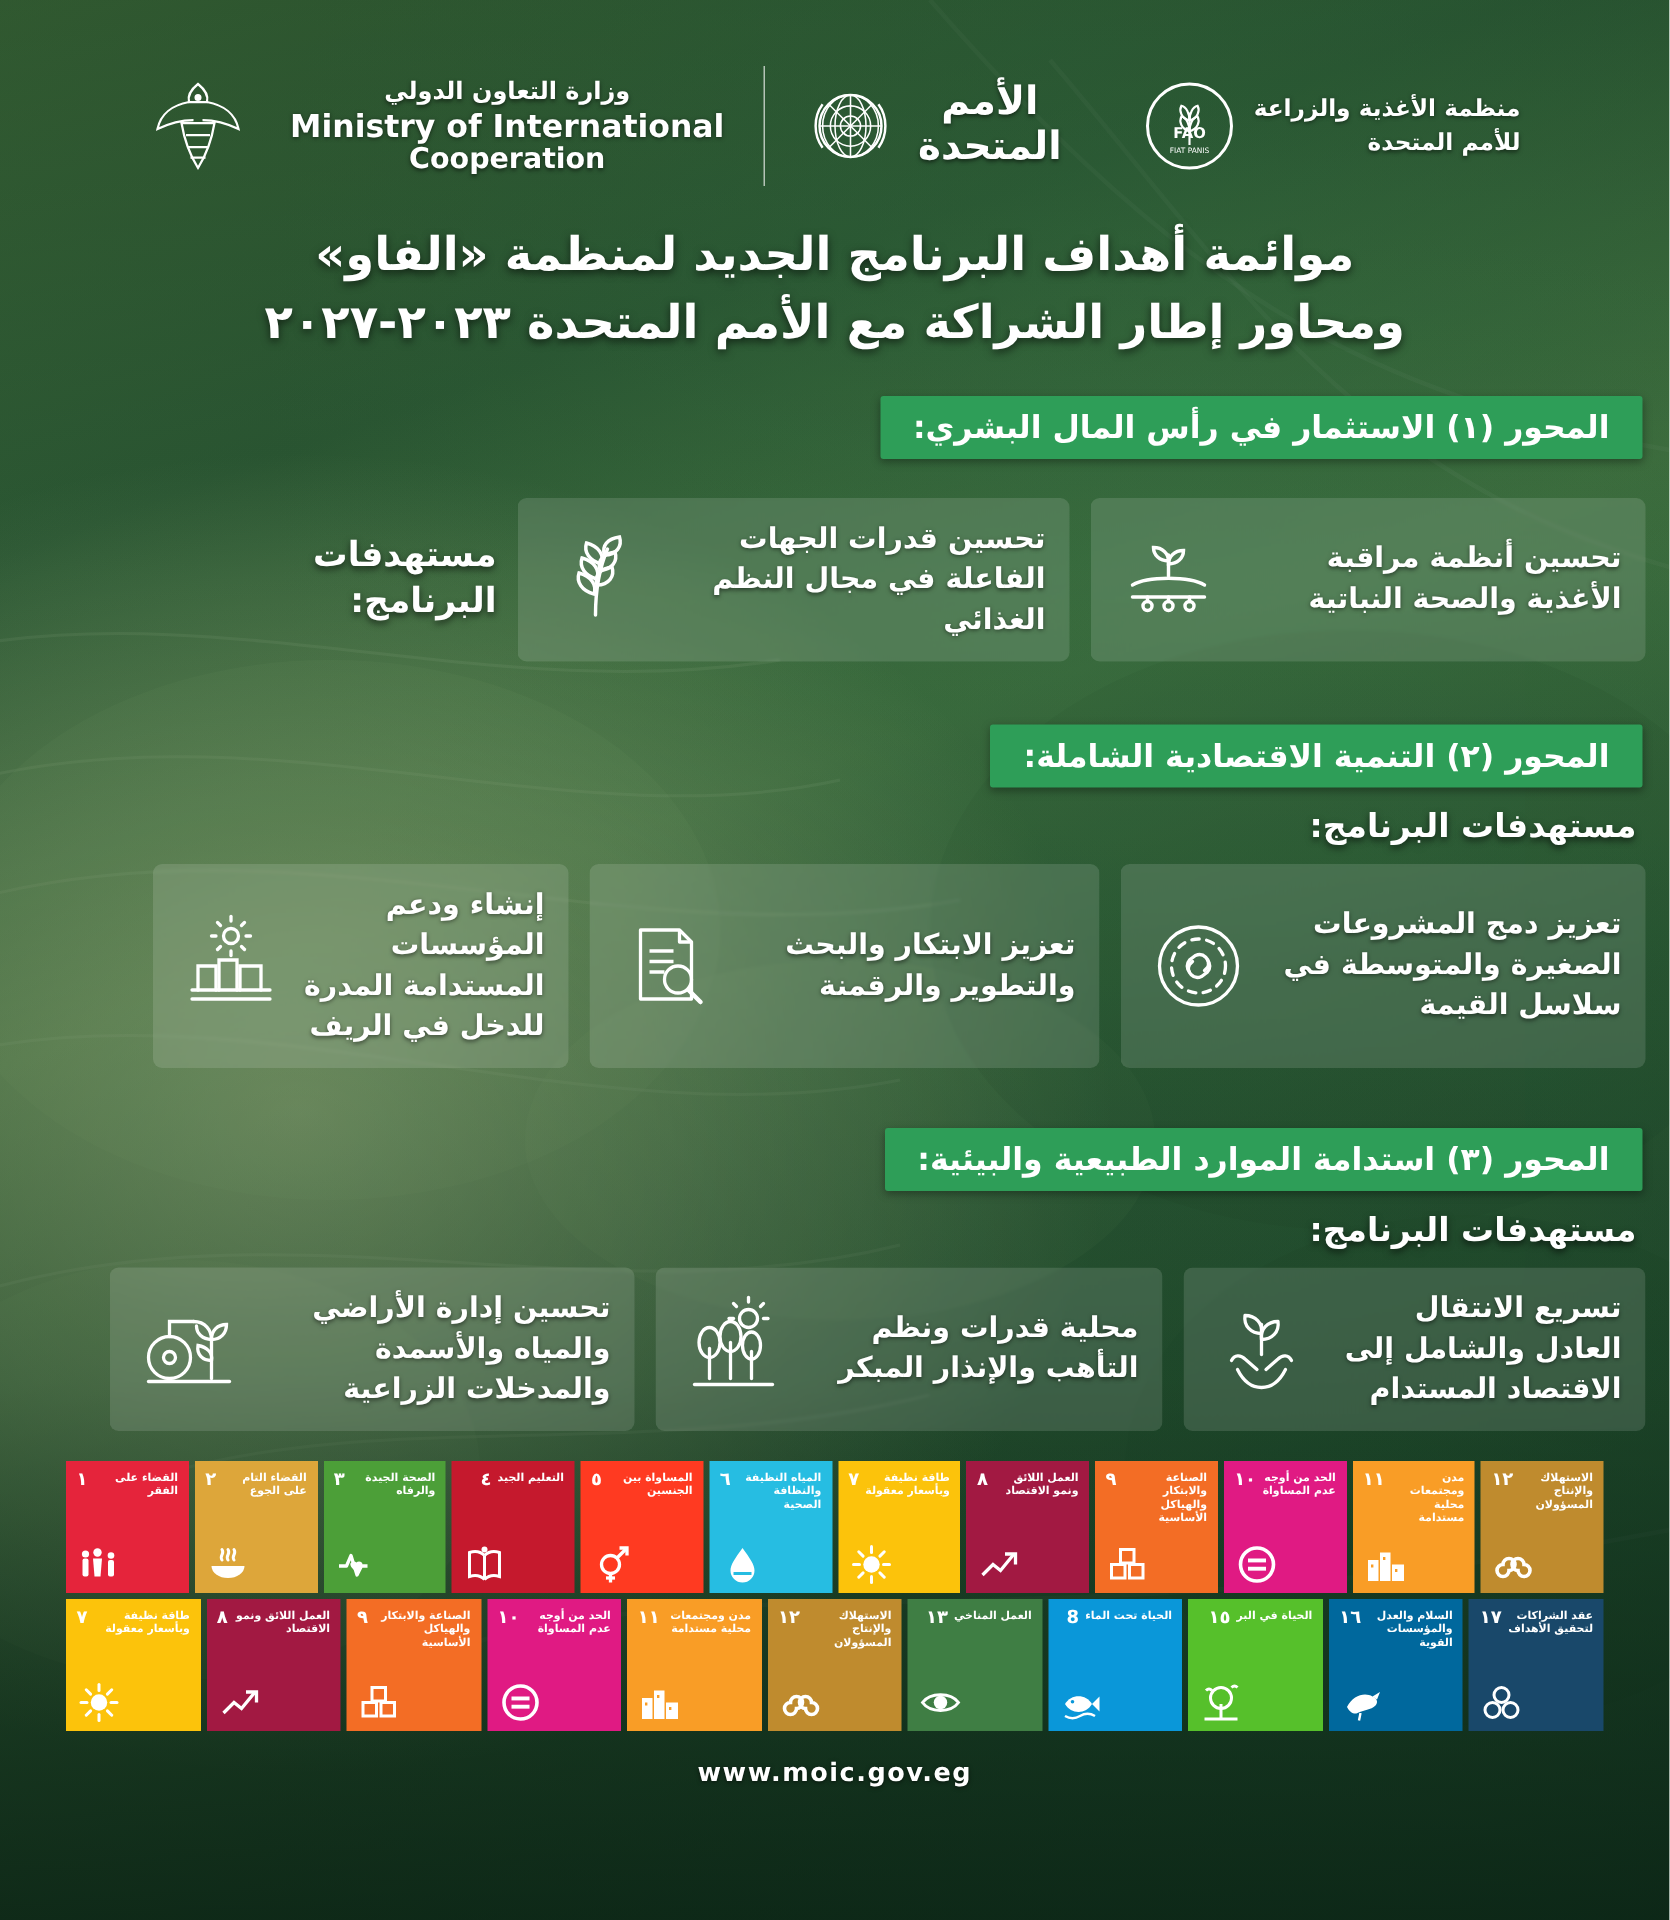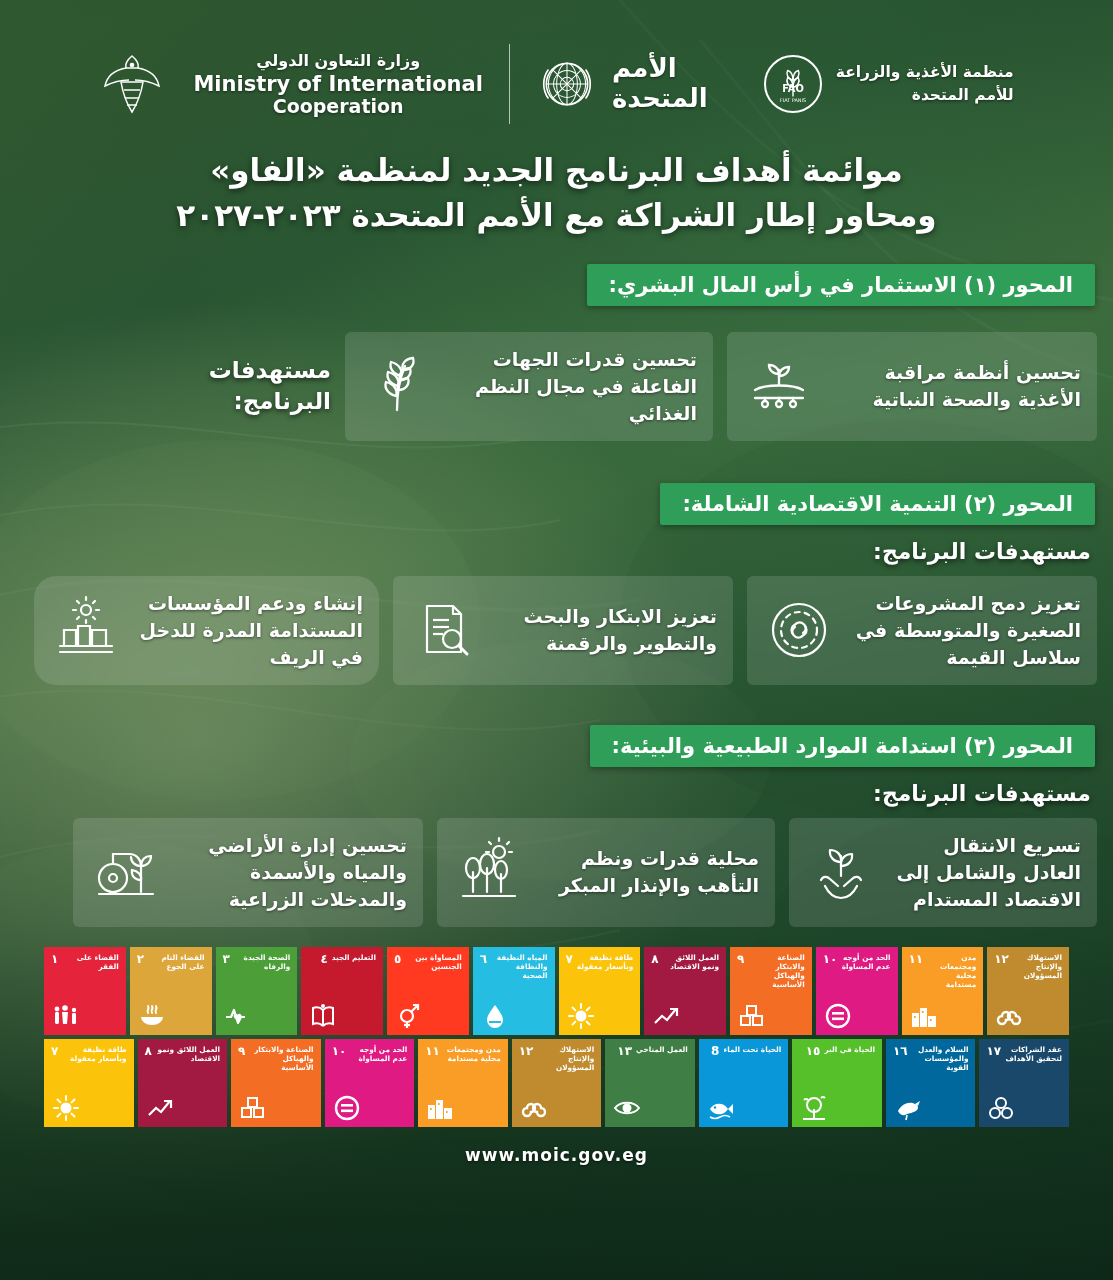--- a/index.html
+++ b/index.html
@@ -37,21 +37,21 @@
     color: #fff; font-size: 15.5px; font-weight: bold; line-height: 1.5;
     text-align: right; text-shadow: 0 1px 3px rgba(0,0,0,.55);
   }
   .fao-mark {
     width: 58px; height: 58px; border-radius: 50%;
     border: 2.5px solid #fff; display: flex; align-items: center;
     justify-content: center; flex-direction: column; color: #fff;
   }
   .un-text {
     color: #fff; font-size: 26px; font-weight: bold; line-height: 1.15;
-    text-align: left; text-shadow: 0 1px 3px rgba(0,0,0,.55);
+    text-align: center; text-shadow: 0 1px 3px rgba(0,0,0,.55);
     margin-right: 34px;
   }
   .un-emblem { width: 62px; height: 62px; }
   .divider-v { width: 1px; height: 80px; background: rgba(255,255,255,.65); margin: 0 26px; }
   .moic { color: #fff; text-align: center; text-shadow: 0 1px 3px rgba(0,0,0,.55); }
   .moic .ar { font-size: 16px; font-weight: bold; margin-bottom: 2px; }
   .moic .en1 { font-size: 21px; font-weight: bold; line-height: 1.15; }
   .moic .en2 { font-size: 19px; font-weight: bold; line-height: 1.15; }
   .eagle { width: 66px; height: 72px; margin-right: 14px; }
 
@@ -103,21 +103,21 @@
   .row1 .card:nth-child(1) { width: 370px; }
   .row1 .card:nth-child(2) { width: 368px; }
   .row1 .lead {
     width: 180px; color:#fff; font-size: 23px; font-weight: bold;
     line-height: 1.35; text-align: right; display:flex; align-items:center;
     padding-left: 6px; text-shadow: 0 2px 5px rgba(0,0,0,.6);
   }
   
   .row2 .card:nth-child(1) { width: 350px; }
   .row2 .card:nth-child(2) { width: 340px; gap: 21px; }
-  .row2 .card:nth-child(3) { width: 345px; border-radius: 22px; }
+  .row2 .card:nth-child(3) { width: 277px; }
   
   .row3 .card:nth-child(1) { width: 308px; }
   .row3 .card:nth-child(2) { width: 338px; }
   .row3 .card:nth-child(3) { width: 350px; }
 
   
   .sdg-wrap { padding: 14px 44px 4px 44px; }
   .sdg-row { display: flex; flex-direction: row; gap: 4px; }
   .sdg {
     flex: 1 1 0; height: 88px; position: relative;

